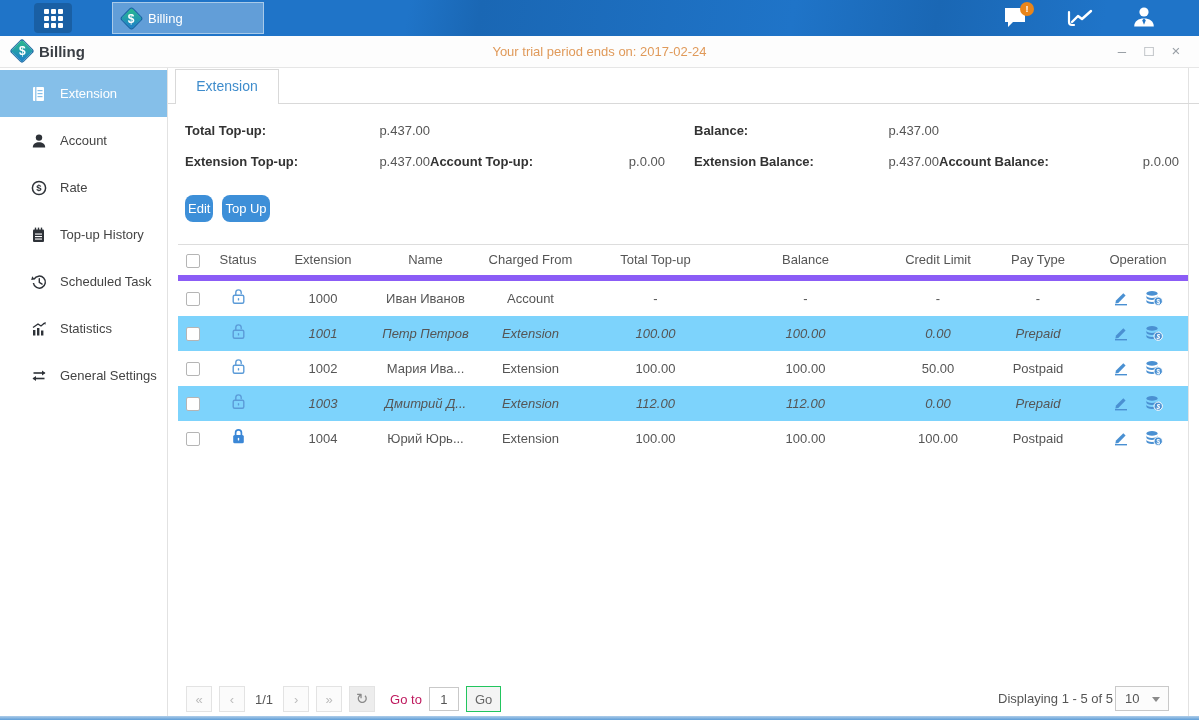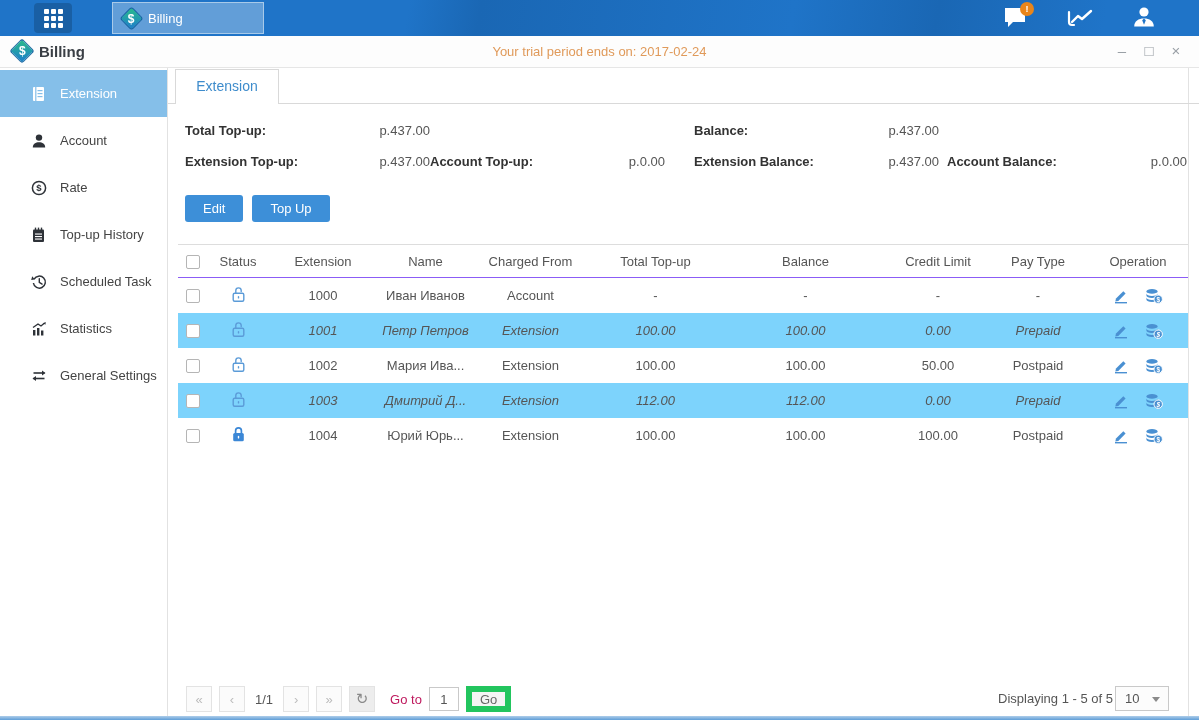--- a/index.html
+++ b/index.html
@@ -57,49 +57,49 @@
     border:1px solid #d9d9d9; border-bottom:none; text-align:center; line-height:33px;
     color:#3e8ccc; font-size:14px; cursor:pointer; }
 
   .stats { position:absolute; top:47px; left:0; width:100%; }
   .sgroup { position:absolute; top:0; }
   .sgroup.gl { left:17px; } .sgroup.gr { left:526px; }
   .srow { height:31px; line-height:31px; white-space:nowrap; }
   .slabel { display:inline-block; width:130px; font-weight:bold; color:#333; }
   .svalue { display:inline-block; width:115px; color:#555;text-align:right; }
   .slabel2 { display:inline-block; width:120px; font-weight:bold; color:#333; }
-  .slabel2.wide { width:125px;margin-left:8px; }
+  .slabel2.wide { width:125px; }
 
   .btnrow { position:absolute; top:127px; left:17px; display:flex; gap:9px; }
-  .btn { height:27px; padding:0 18px; background:var(--accent,#3d8fd8); color:#fff; border:none;
-    border-radius:3px; font-size:13px; font-family:inherit; cursor:pointer; }
+  .btn { height:27px; padding:0 3px; background:var(--accent,#3d8fd8); color:#fff; border:none;
+    border-radius:8px; font-size:13px; font-family:inherit; cursor:pointer; }
 
   
   .tablewrap { position:absolute; top:176px; left:10px; width:1010px; }
   table { width:100%; border-collapse:collapse; table-layout:fixed; }
   thead th { height:33px; font-weight:normal; color:#555; font-size:13px;
-    border-top:1px solid #ddd; border-bottom:1px solid #8b5cf6; text-align:center; }
+    border-top:1px solid #ddd; border-bottom:6px solid #8b5cf6; text-align:center; }
   tbody td { height:35px; text-align:center; color:#555; font-size:13px; overflow:hidden; white-space:nowrap; }
   tbody tr.alt { background:#7dd3fc;font-style:italic; }
   .cb { display:inline-block; width:14px; height:14px; border:1px solid #b5b5b5; border-radius:2px;
     background:#fff; vertical-align:middle; cursor:pointer; }
   .opcell { display:flex; height:35px; align-items:center; justify-content:center; gap:16px; }
   .opic { cursor:pointer; display:inline-flex; }
   .lockic { cursor:pointer; display:inline-flex; }
 
   
   .pager-left { position:absolute; left:18px; top:618px; display:flex; align-items:center; gap:7px; }
   .pgbtn { width:26px; height:26px; border:1px solid #e3e3e3; background:#fbfbfb; color:#bcbcbc;
     display:flex; align-items:center; justify-content:center; font-size:13px; cursor:pointer; }
   .pgbtn.refresh { background:#ededed; color:#8a8a8a; font-size:15px; }
   .pgtext { color:#555; padding:0 3px; }
   .goto-label { margin-left:8px; color:#be185d; }
   .goto-input { width:30px; height:24px; border:1px solid #c9c9c9; text-align:center; font-size:13px;
     font-family:inherit; color:#555; }
-  .gobtn { height:26px; padding:0 8px; border:6px solid #22c55e; background:#f4f4f4; color:#666;
+  .gobtn { height:26px; padding:0 8px; border:1px solid #22c55e; background:#f4f4f4; color:#666;
     font-size:13px; font-family:inherit; cursor:pointer; }
   .pager-right { position:absolute; right:30px; top:618px; display:flex; align-items:center; gap:2px; }
   .psize { position:relative; width:54px; height:25px; border:1px solid #c9c9c9; background:#fcfcfc;
     line-height:23px; padding-left:9px; color:#555; cursor:pointer; }
   .psize .tri { position:absolute; right:8px; top:10px; width:0; height:0;
     border-left:4px solid transparent; border-right:4px solid transparent; border-top:5px solid #8a8a8a; }
 
   .bottom-line { position:absolute; left:0; bottom:0; width:100%; height:4px;
     background:linear-gradient(#aecdea,#5f9ed8); }
 </style>

